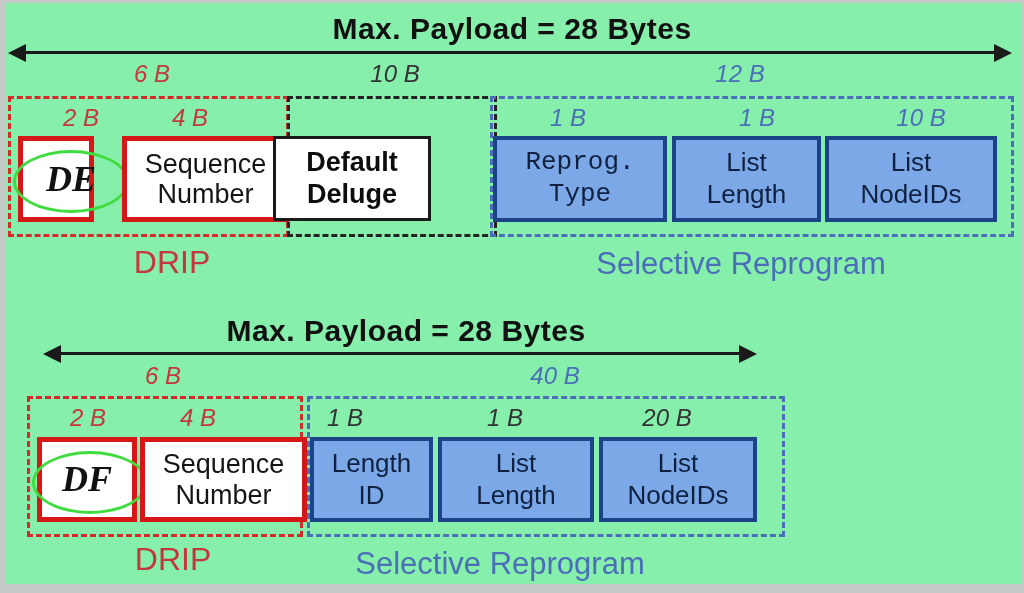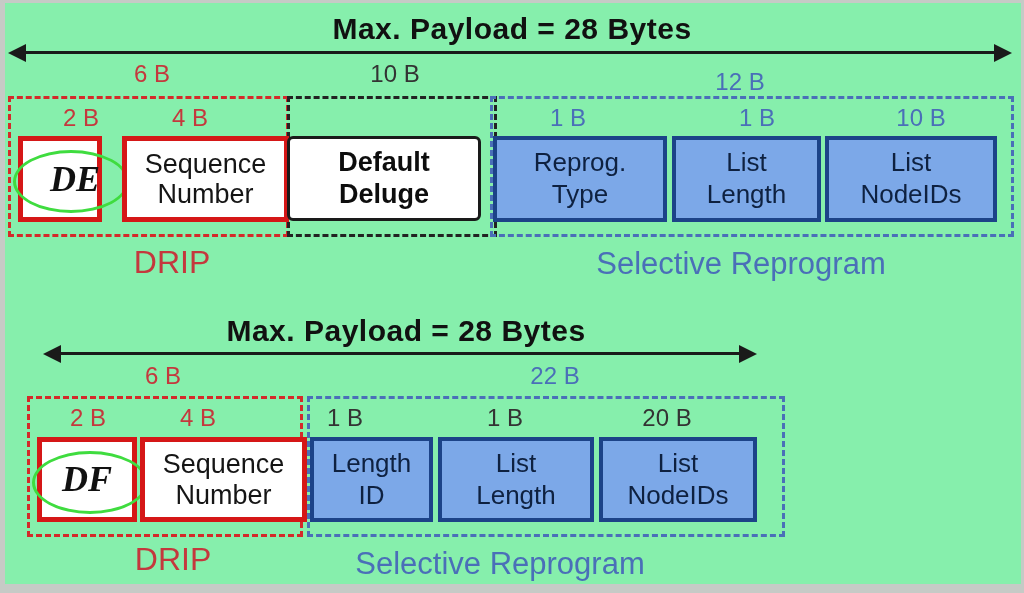--- a/index.html
+++ b/index.html
@@ -17,21 +17,21 @@
   .title{
     position:absolute; text-align:center; font-weight:bold; font-size:30px;
     color:#111; letter-spacing:.5px; white-space:nowrap;
   }
   .arrow-line{position:absolute; height:3px; background:#1a1a1a;}
   .ah{position:absolute; width:0; height:0;
       border-top:9px solid transparent; border-bottom:9px solid transparent;}
   .ah-l{border-right:18px solid #1a1a1a;}
   .ah-r{border-left:18px solid #1a1a1a;}
 
-  .lbl{position:absolute; width:100px; text-align:center; font-size:24px; white-space:nowrap;}
+  .lbl{position:absolute; width:100px; text-align:center; font-size:24px; white-space:nowrap;font-style:italic;}
   .red-t{color:#c4383d;}
   .blue-t{color:#4a6fb8;}
   .dark-t{color:#333333;}
 
   .dashed{position:absolute; box-sizing:border-box; height:141px;}
   .d-red{border:3px dashed #d42a2a;}
   .d-blk{border:3px dashed #222222;}
   .d-blue{border:3px dashed #4a6fb8;}
 
   .box{
@@ -59,62 +59,62 @@
     <div class="title" style="left:0;top:12px;width:1024px;">Max. Payload = 28 Bytes</div>
 
     <div>
       <div class="arrow-line" style="left:16px;top:51px;width:992px;"></div>
       <div class="ah ah-l" style="left:8px;top:44px;"></div>
       <div class="ah ah-r" style="left:994px;top:44px;"></div>
     </div>
 
     <div class="lbl red-t" style="left:102px;top:60px;">6 B</div>
     <div class="lbl dark-t" style="left:345px;top:60px;">10 B</div>
-    <div class="lbl blue-t" style="left:690px;top:68px;">12 B</div>
+    <div class="lbl blue-t" style="left:690px;top:60px;">12 B</div>
 
     <div class="dashed d-red" style="left:8px;top:96px;width:281px;"></div>
     <div class="dashed d-blk" style="left:287px;top:96px;width:210px;"></div>
     <div class="dashed d-blue" style="left:490px;top:96px;width:524px;"></div>
 
     <div class="lbl red-t" style="left:31px;top:104px;">2 B</div>
     <div class="lbl red-t" style="left:140px;top:104px;">4 B</div>
     <div class="lbl blue-t" style="left:518px;top:104px;">1 B</div>
     <div class="lbl blue-t" style="left:707px;top:104px;">1 B</div>
     <div class="lbl blue-t" style="left:871px;top:104px;">10 B</div>
 
-    <div class="box red-box" style="left:18px;top:136px;width:84px;height:86px;padding-left:30px;">
+    <div class="box red-box" style="left:18px;top:136px;width:76px;height:86px;padding-left:30px;">
       <div class="ellipse" style="left:-10px;top:9px;width:110px;height:57px;"></div>
       <span class="code-txt">DE</span>
     </div>
     <div class="box red-box" style="left:122px;top:136px;width:167px;height:86px;">Sequence
 Number</div>
-    <div class="box blk-box" style="left:287px;top:136px;width:194px;height:85px;border-radius:6px;">Default
+    <div class="box blk-box" style="left:273px;top:136px;width:158px;height:85px;">Default
 Deluge</div>
-    <div class="box blue-box" style="left:493px;top:136px;width:174px;height:86px;">Reprog.
+    <div class="box blue-box" style="left:493px;top:136px;width:174px;height:86px;font-family:Liberation Mono, monospace;">Reprog.
 Type</div>
     <div class="box blue-box" style="left:672px;top:136px;width:149px;height:86px;">List
 Length</div>
     <div class="box blue-box" style="left:825px;top:136px;width:172px;height:86px;">List
 NodeIDs</div>
 
     <div class="footer drip" style="left:97px;top:244px;">DRIP</div>
     <div class="footer sel" style="left:581px;top:246px;">Selective Reprogram</div>
   </div>
 
   <div>
     <div class="title" style="left:46px;top:314px;width:720px;">Max. Payload = 28 Bytes</div>
 
     <div>
       <div class="arrow-line" style="left:51px;top:352px;width:698px;"></div>
       <div class="ah ah-l" style="left:43px;top:345px;"></div>
       <div class="ah ah-r" style="left:739px;top:345px;"></div>
     </div>
 
     <div class="lbl red-t" style="left:113px;top:362px;">6 B</div>
-    <div class="lbl blue-t" style="left:505px;top:362px;">22 B</div>
+    <div class="lbl blue-t" style="left:505px;top:362px;">40 B</div>
 
     <div class="dashed d-red" style="left:27px;top:396px;width:276px;"></div>
     <div class="dashed d-blue" style="left:307px;top:396px;width:478px;"></div>
 
     <div class="lbl red-t" style="left:38px;top:404px;">2 B</div>
     <div class="lbl red-t" style="left:148px;top:404px;">4 B</div>
     <div class="lbl dark-t" style="left:295px;top:404px;">1 B</div>
     <div class="lbl dark-t" style="left:455px;top:404px;">1 B</div>
     <div class="lbl dark-t" style="left:617px;top:404px;">20 B</div>
 

